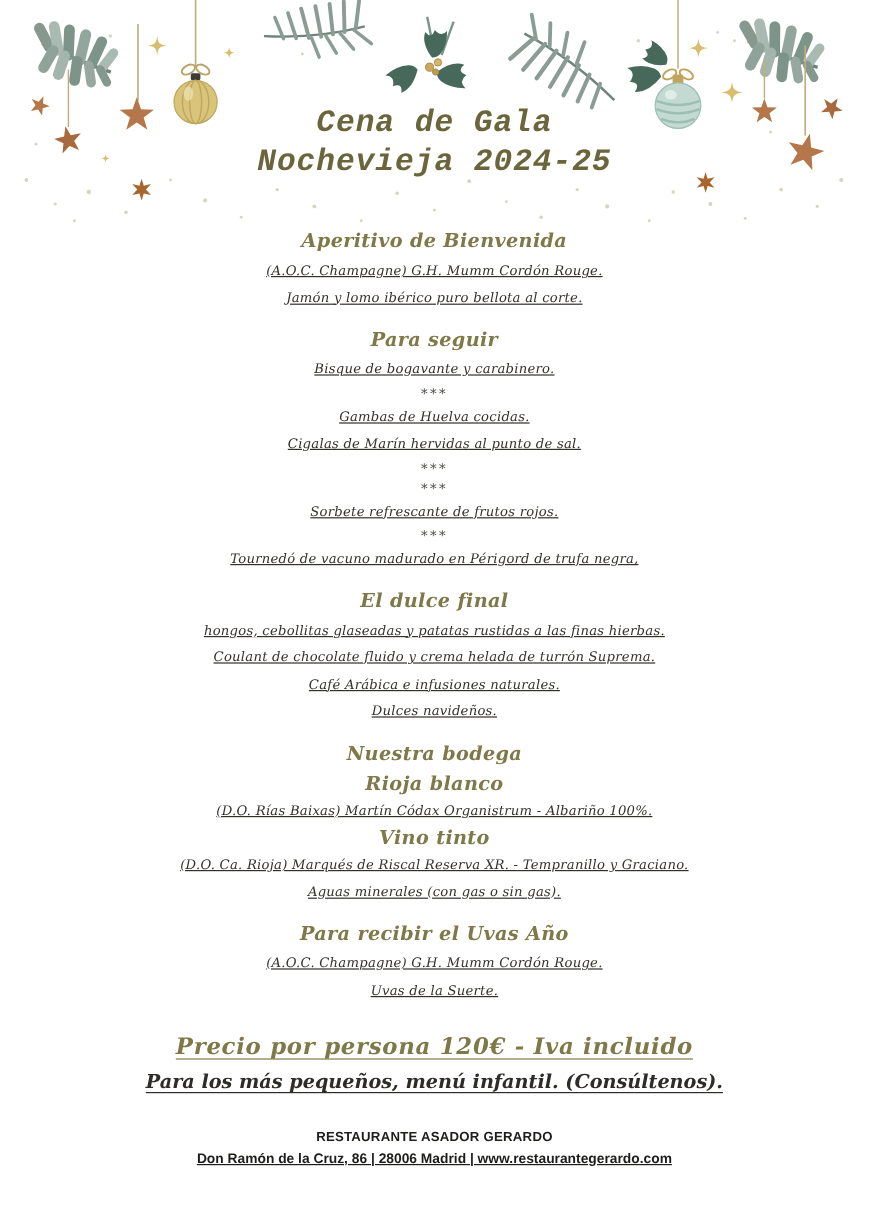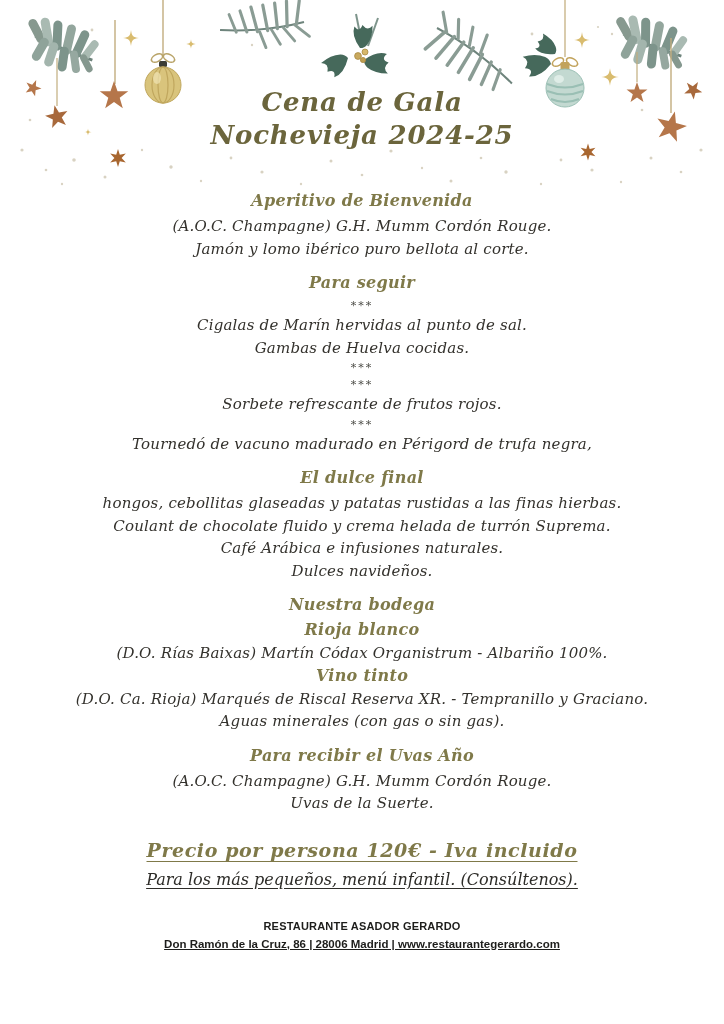--- a/index.html
+++ b/index.html
@@ -1,37 +1,37 @@
 <!DOCTYPE html>
 <html><head>
 <meta charset="utf-8">
 <style>
   html,body{margin:0;padding:0;}
   body{width:724px;height:1024px;background:#ffffff;font-family:"DejaVu Serif",serif;}
   .page{position:relative;width:724px;height:1024px;overflow:hidden;background:#ffffff;}
 
-  .header{position:relative;width:724px;height:190px;}
+  .header{position:relative;width:724px;height:190px;font-family:Liberation Mono, monospace;}
   .decor{position:absolute;top:0;left:0;}
   .title-block{position:absolute;top:86px;left:0;width:100%;text-align:center;
     font-style:italic;font-weight:bold;font-size:26px;line-height:33px;
     letter-spacing:0.8px;color:#6b653c;}
 
   .menu{width:724px;text-align:center;font-style:italic;}
   .blk{white-space:nowrap;}
   .blk-heading{font-weight:bold;color:#7f7949;font-size:16px;line-height:22px;
     margin-top:12px;margin-bottom:3px;letter-spacing:0.3px;}
   .blk-heading:first-child{margin-top:0;}
   .blk-subheading{font-weight:bold;color:#7f7949;font-size:16px;line-height:22px;
     margin-bottom:1px;letter-spacing:0.3px;}
-  .blk-dish{color:#33312c;font-size:15px;line-height:22.5px;letter-spacing:0.2px;}
+  .blk-dish{color:#33312c;font-size:11px;line-height:22.5px;letter-spacing:0.2px;text-decoration:underline;}
   .blk-separator{color:#4a4a44;font-size:11px;line-height:17px;letter-spacing:2px;}
   .blk-price{font-weight:bold;color:#7f7949;font-size:19px;line-height:26px;margin-top:22px;
     text-decoration:underline;text-underline-offset:4px;letter-spacing:0.6px;}
   .blk-note{color:#2d2c28;font-size:16px;line-height:23px;margin-top:5px;
-    text-decoration:underline;text-underline-offset:3px;}
+    text-decoration:underline;text-underline-offset:3px;font-weight:bold;}
 
   .footer{margin-top:26px;text-align:center;font-family:"Liberation Sans",sans-serif;
     font-weight:bold;color:#1d1d1b;font-style:normal;}
   .footer-name{font-size:11px;line-height:18px;letter-spacing:0.2px;}
   .footer-address{font-size:11.5px;line-height:19px;text-decoration:underline;}
 </style>
 </head>
 <body>
 
 <div class="page">
@@ -186,23 +186,24 @@
       <div>Cena de Gala</div>
       <div>Nochevieja 2024-25</div>
     </div>
   </div>
 
   <div class="menu">
       <div class="blk blk-heading">Aperitivo de Bienvenida</div>
       <div class="blk blk-dish">(A.O.C. Champagne) G.H. Mumm Cordón Rouge.</div>
       <div class="blk blk-dish">Jamón y lomo ibérico puro bellota al corte.</div>
       <div class="blk blk-heading">Para seguir</div>
-      <div class="blk blk-separator">***</div>
+      <div class="blk blk-dish">Bisque de bogavante y carabinero.</div>
+      <div class="blk blk-separator">***</div>
+      <div class="blk blk-dish">Gambas de Huelva cocidas.</div>
       <div class="blk blk-dish">Cigalas de Marín hervidas al punto de sal.</div>
-      <div class="blk blk-dish">Gambas de Huelva cocidas.</div>
       <div class="blk blk-separator">***</div>
       <div class="blk blk-separator">***</div>
       <div class="blk blk-dish">Sorbete refrescante de frutos rojos.</div>
       <div class="blk blk-separator">***</div>
       <div class="blk blk-dish">Tournedó de vacuno madurado en Périgord de trufa negra,</div>
       <div class="blk blk-heading">El dulce final</div>
       <div class="blk blk-dish">hongos, cebollitas glaseadas y patatas rustidas a las finas hierbas.</div>
       <div class="blk blk-dish">Coulant de chocolate fluido y crema helada de turrón Suprema.</div>
       <div class="blk blk-dish">Café Arábica e infusiones naturales.</div>
       <div class="blk blk-dish">Dulces navideños.</div>

